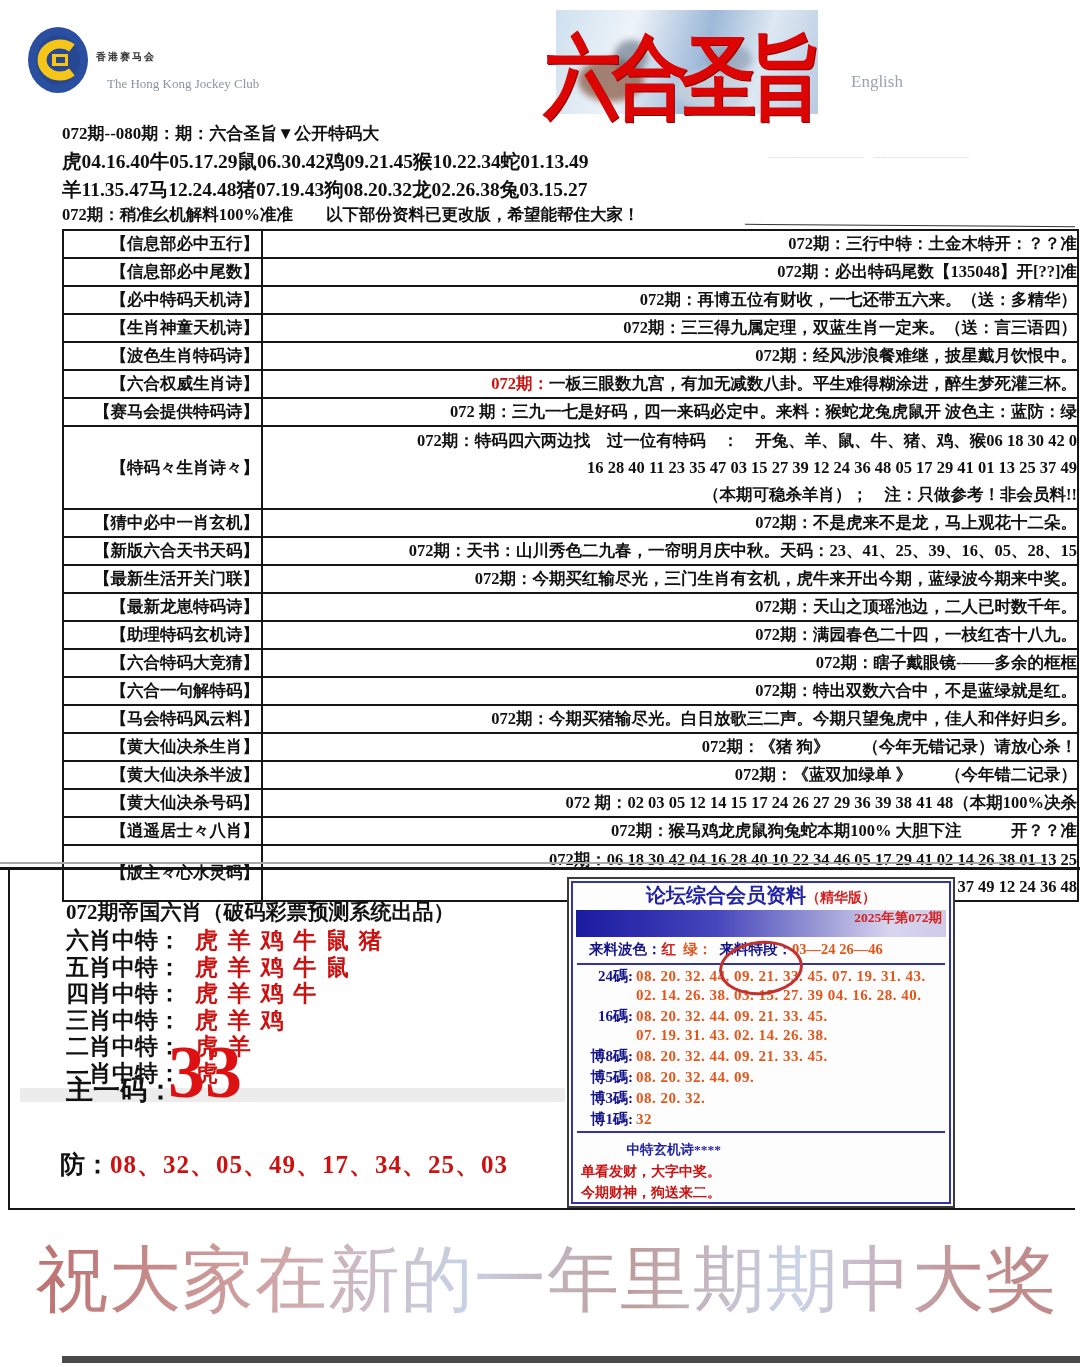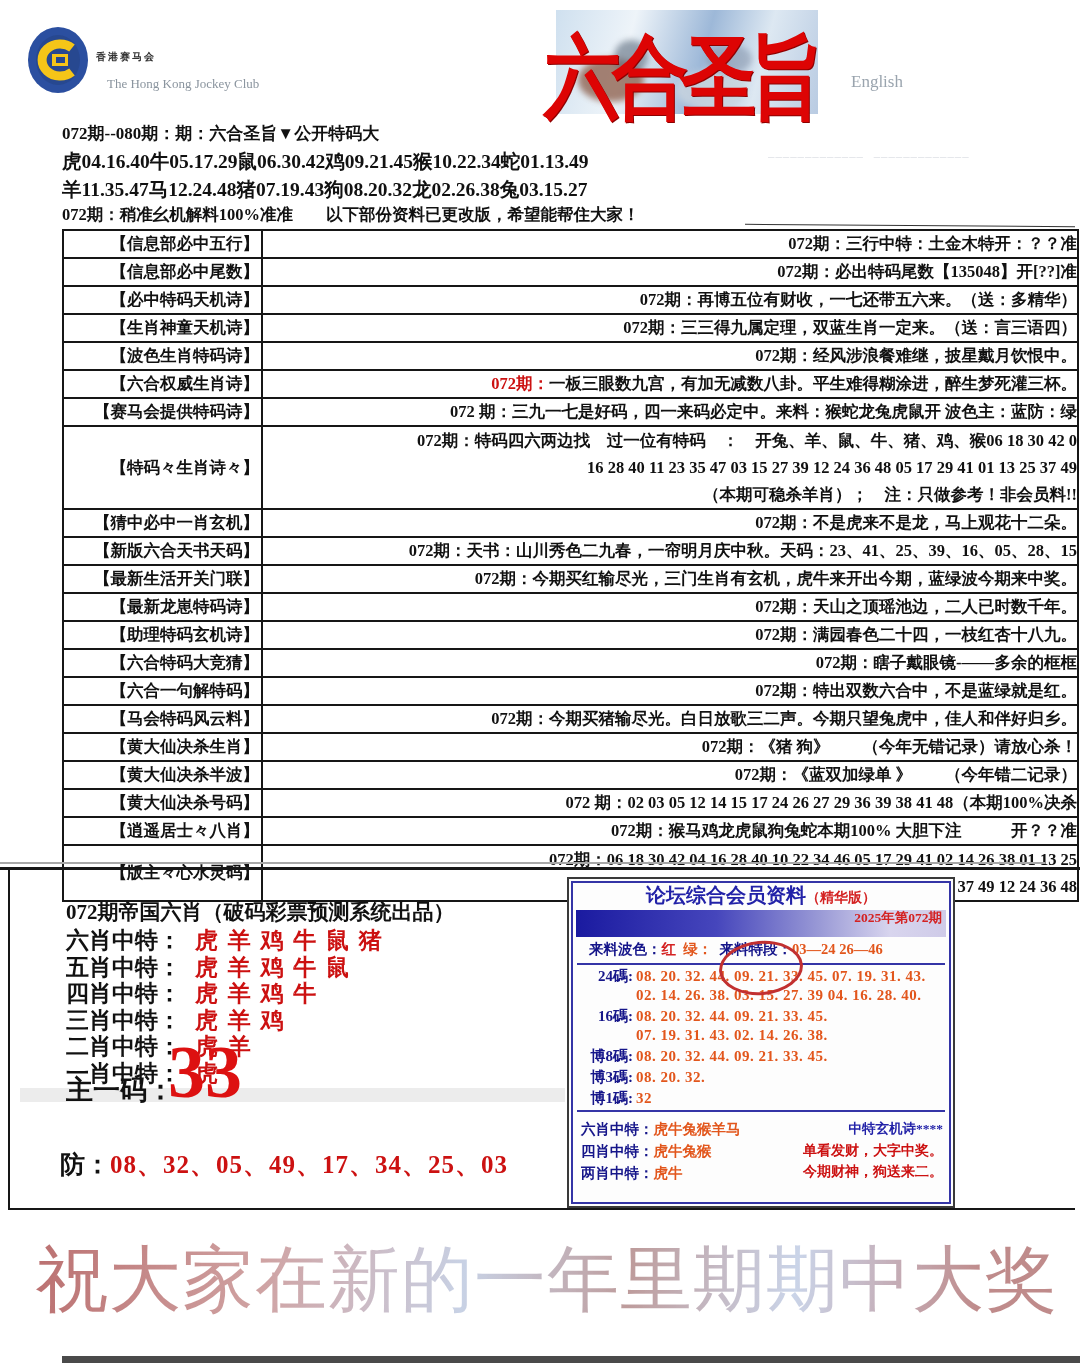--- a/index.html
+++ b/index.html
@@ -269,35 +269,34 @@
           </div>
           <div class="code-row">
             <span class="cl">16碼:</span>
             <span class="cv">08. 20. 32. 44. 09. 21. 33. 45.<br>07. 19. 31. 43. 02. 14. 26. 38.</span>
           </div>
           <div class="code-row">
             <span class="cl">博8碼:</span>
             <span class="cv">08. 20. 32. 44. 09. 21. 33. 45.</span>
           </div>
           <div class="code-row">
+            <span class="cl">博5碼:</span>
+            <span class="cv">08. 20. 32. 44. 09.</span>
+          </div>
+          <div class="code-row">
             <span class="cl">博3碼:</span>
             <span class="cv">08. 20. 32.</span>
           </div>
           <div class="code-row">
             <span class="cl">博1碼:</span>
             <span class="cv">32</span>
           </div>
         </div>
       <div class="m-hr"></div>
       <div class="m-bottom">
-        <div id="mz-rows">
-            <div class="mz-row"><span class="navy">六肖中特：</span><span class="v">虎牛兔猴羊马</span></div>
-            <div class="mz-row"><span class="navy">四肖中特：</span><span class="v">虎牛兔猴</span></div>
-            <div class="mz-row"><span class="navy">两肖中特：</span><span class="v">虎牛</span></div>
-          </div>
         <div class="poem">
           <div class="poem-title">中特玄机诗****</div>
           <div id="poem-lines">
               <div class="poem-line">单看发财，大字中奖。</div>
               <div class="poem-line">今期财神，狗送来二。</div>
             </div>
         </div>
       </div>
       <div class="ellipse" style="left:146px;top:58px;width:78px;height:48px;"></div>
     </div>

